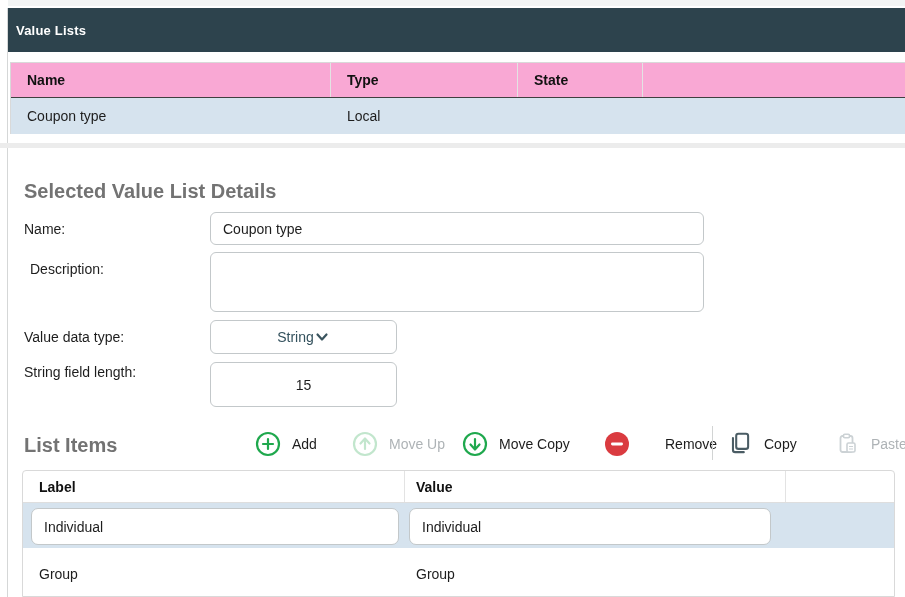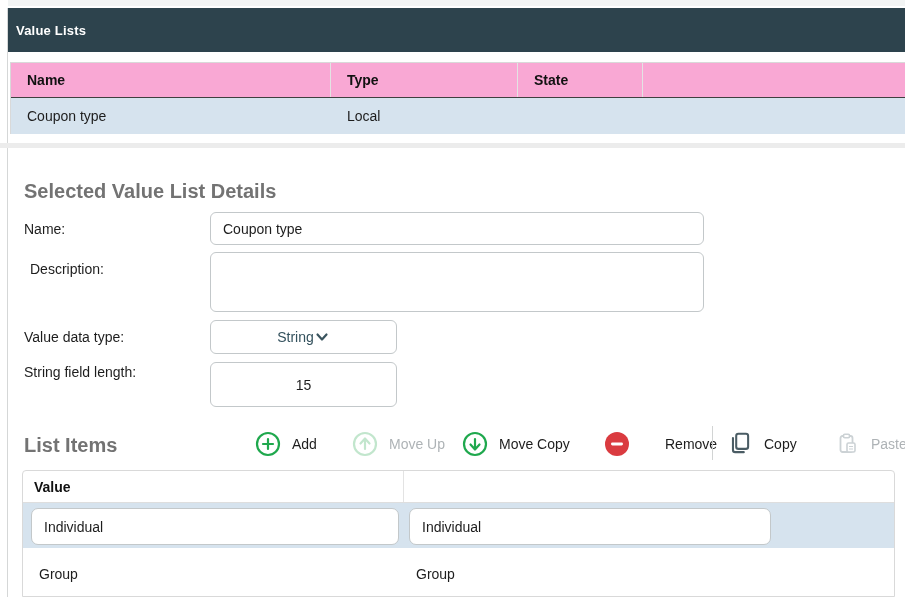--- a/index.html
+++ b/index.html
@@ -182,20 +182,21 @@
       <rect x="7.5" y="2.2" width="6" height="3.6" rx="1.2" fill="#ffffff" stroke="#ccd2d5" stroke-width="1.6"></rect>
       <rect x="11" y="11" width="8" height="9" rx="1.5" fill="#ffffff" stroke="#ccd2d5" stroke-width="1.6"></rect>
       <path d="M13 14.5 h4 M13 17 h4" stroke="#ccd2d5" stroke-width="1.2"></path>
     </svg>
   </span>
   <span class="lbl">Paste</span>
 </div>
 
 <div class="abs li-table">
   <div class="li-head">
+    <div class="cell lc1">Label</div>
     <div class="cell lc2">Value</div>
     <div class="cell lc3"></div>
   </div>
   <div class="li-row-edit">
     <input class="li-inp-label" value="Individual" style="">
     <input class="li-inp-value" value="Individual" style="">
   </div>
   <div class="li-row">
     <div class="cell lc1">Group</div>
     <div class="cell lc2">Group</div>

